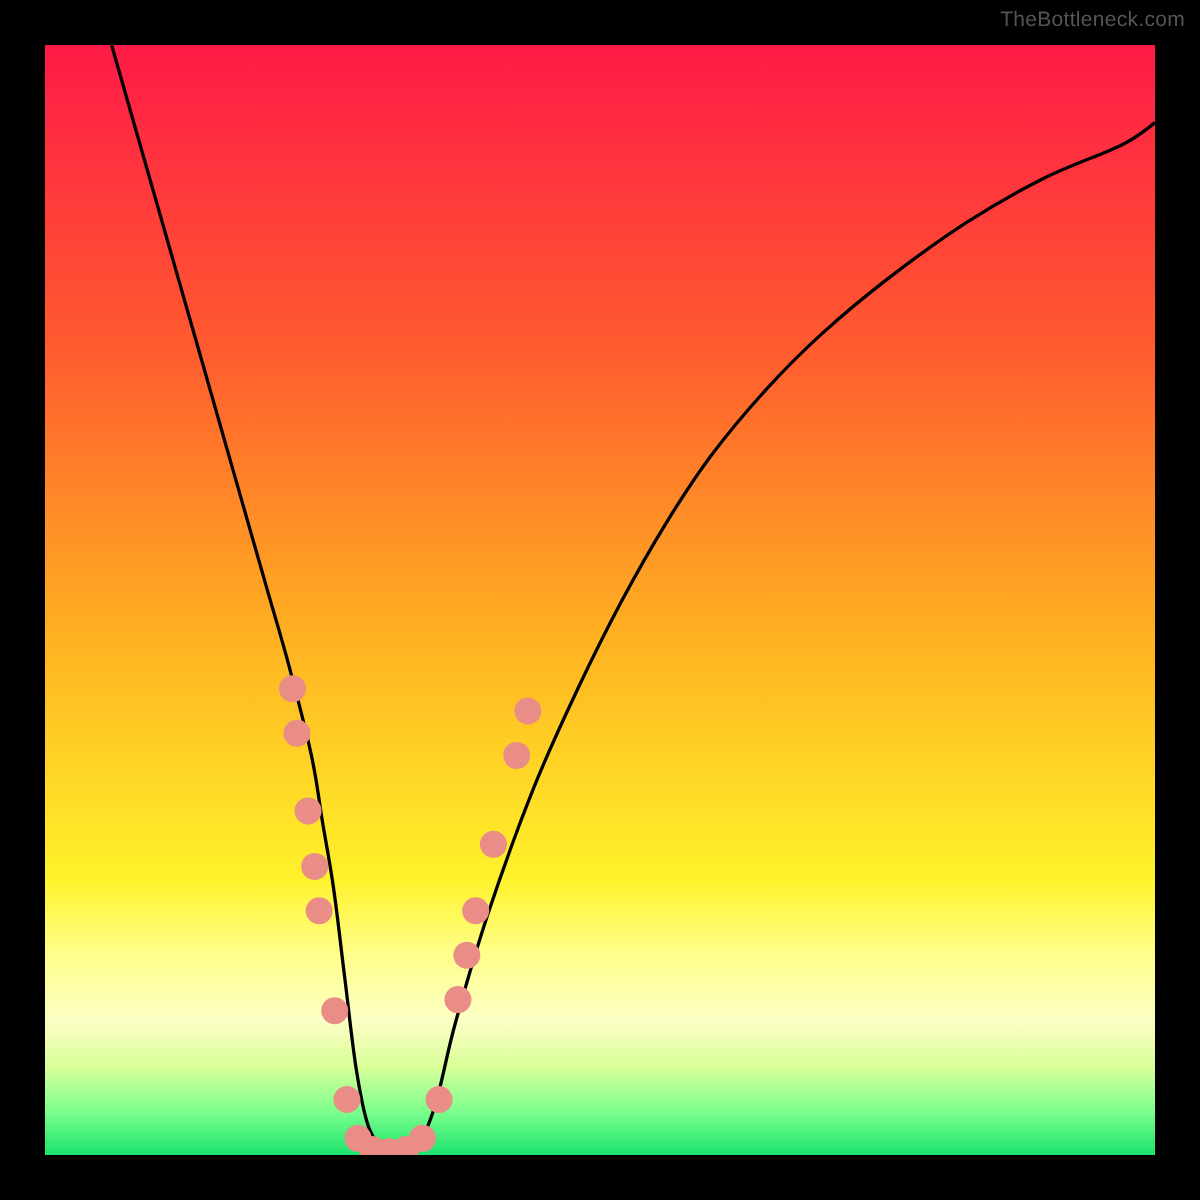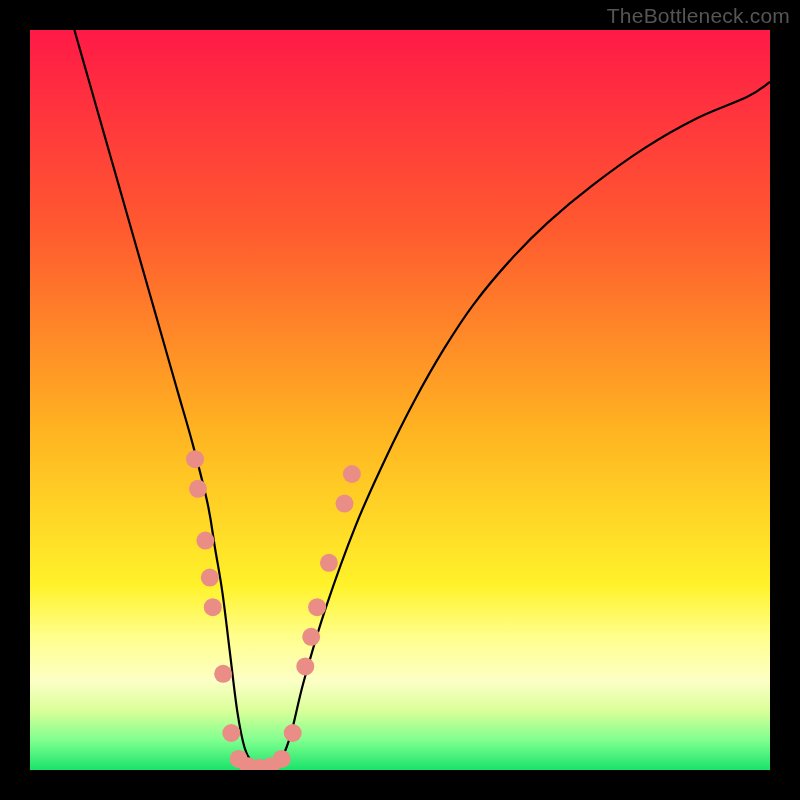--- a/index.html
+++ b/index.html
@@ -37,21 +37,21 @@
     left: 0;
     top: 0;
     width: 100%;
     height: 100%;
   }
   .watermark {
     position: absolute;
     top: 4px;
     right: 10px;
     color: #555;
-    font-size: 21px;
+    font-size: 14px;
     letter-spacing: 0.2px;
     font-weight: 400;
   }
 </style>
 </head>
 <body>
 
 <div class="frame">
 
   <div class="watermark">TheBottleneck.com</div>

